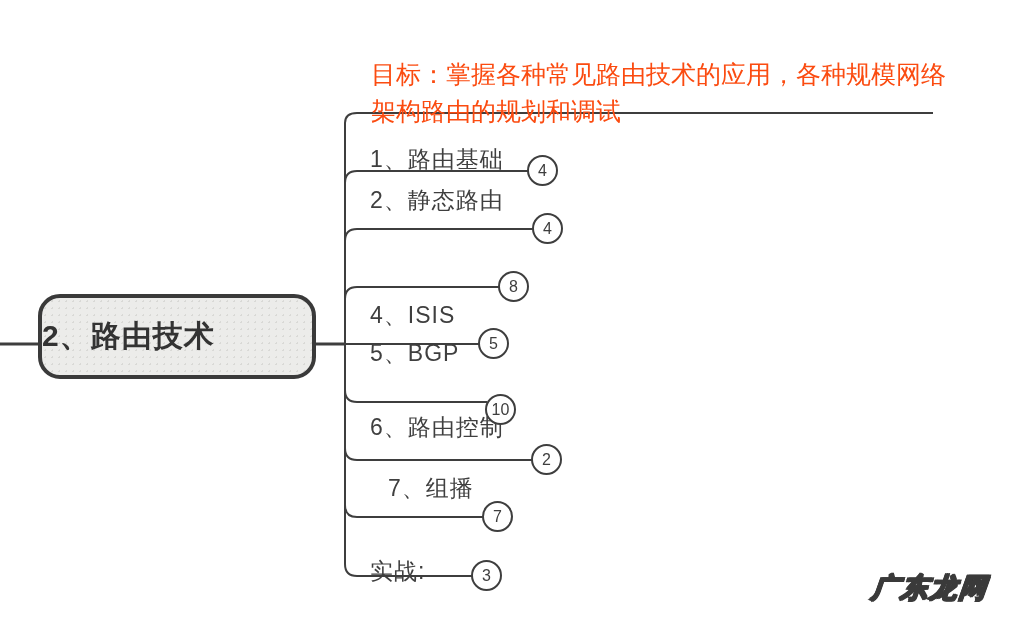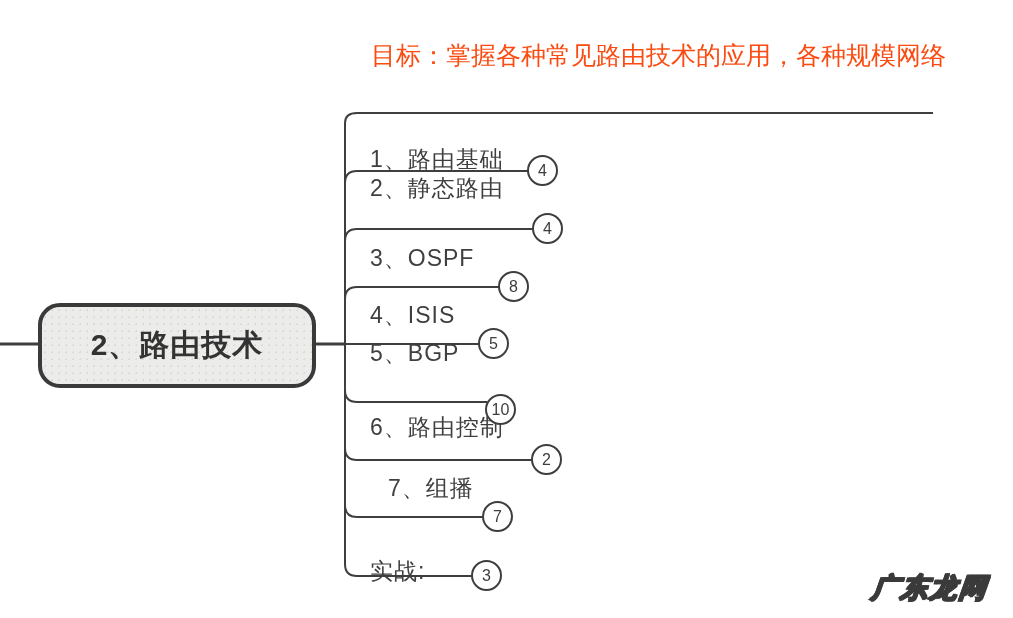--- a/index.html
+++ b/index.html
@@ -8,33 +8,33 @@
     width:1013px;height:618px;
     background:#ffffff;
     overflow:hidden;
     font-family:"Liberation Sans","DejaVu Sans",sans-serif;
   }
   svg.lines{position:absolute;left:0;top:0;z-index:1;}
   svg.lines path{fill:none;stroke:#3e3e3e;stroke-width:2;}
   svg.lines path.thick{stroke-width:3;}
 
   .note{
-    position:absolute;left:371px;top:37px;z-index:3;
+    position:absolute;left:371px;top:56px;z-index:3;
     color:#fb4b10;font-size:25px;line-height:37px;
     white-space:nowrap;
   }
 
   .root-node{
-    position:absolute;left:38px;top:303px;width:278px;height:85px;z-index:3;
+    position:absolute;left:38px;top:294px;width:278px;height:85px;z-index:3;
     box-sizing:border-box;
     background-color:#ececea;
     background-image:radial-gradient(#d9d9d6 1px, transparent 1px);
     background-size:7px 7px;
     border:4px solid #3a3a3a;border-radius:22px;
-    display:flex;align-items:center;justify-content:center;
+    display:flex;align-items:center;
   }
   .root-node .root-label{
     font-size:30px;font-weight:bold;color:#333333;letter-spacing:1px;
   }
 
   .branch-label{
     position:absolute;left:370px;z-index:3;
     font-size:23px;color:#3f3f3f;line-height:30px;white-space:nowrap;
     letter-spacing:1px;
   }
@@ -77,29 +77,29 @@
     <path d="M345,344 L480,344"></path>
 
     <path d="M345,390 Q345,402 357,402 L487,402"></path>
     <path d="M345,448 Q345,460 357,460 L533,460"></path>
     <path d="M345,505 Q345,517 357,517 L484,517"></path>
     <path d="M345,564 Q345,576 357,576 L473,576"></path>
   </svg>
 
   <div class="note">
     <div>目标：掌握各种常见路由技术的应用，各种规模网络</div>
+    <div>架构路由的规划和调试</div>
   </div>
 
   <div class="root-node">
     <span class="root-label">2、路由技术</span>
   </div>
 
   <div class="branch-label" style="top:144px;">1、路由基础</div>
-  <div class="branch-label" style="top:173px;">2、静态路由</div>
-  <div class="branch-label" style="top:243px;">3、OSPF</div>
+  <div class="branch-label" style="top:185px;">2、静态路由</div>
   <div class="branch-label" style="top:300px;">4、ISIS</div>
   <div class="branch-label" style="top:338px;">5、BGP</div>
   <div class="branch-label" style="top:412px;">6、路由控制</div>
   <div class="branch-label" style="top:473px;margin-left:18px;">7、组播</div>
   <div class="branch-label" style="top:556px;">实战:</div>
 
   <div class="count-badge" style="left:527px;top:155px;">4</div>
   <div class="count-badge" style="left:532px;top:213px;">4</div>
   <div class="count-badge" style="left:498px;top:271px;">8</div>
   <div class="count-badge" style="left:478px;top:328px;">5</div>

